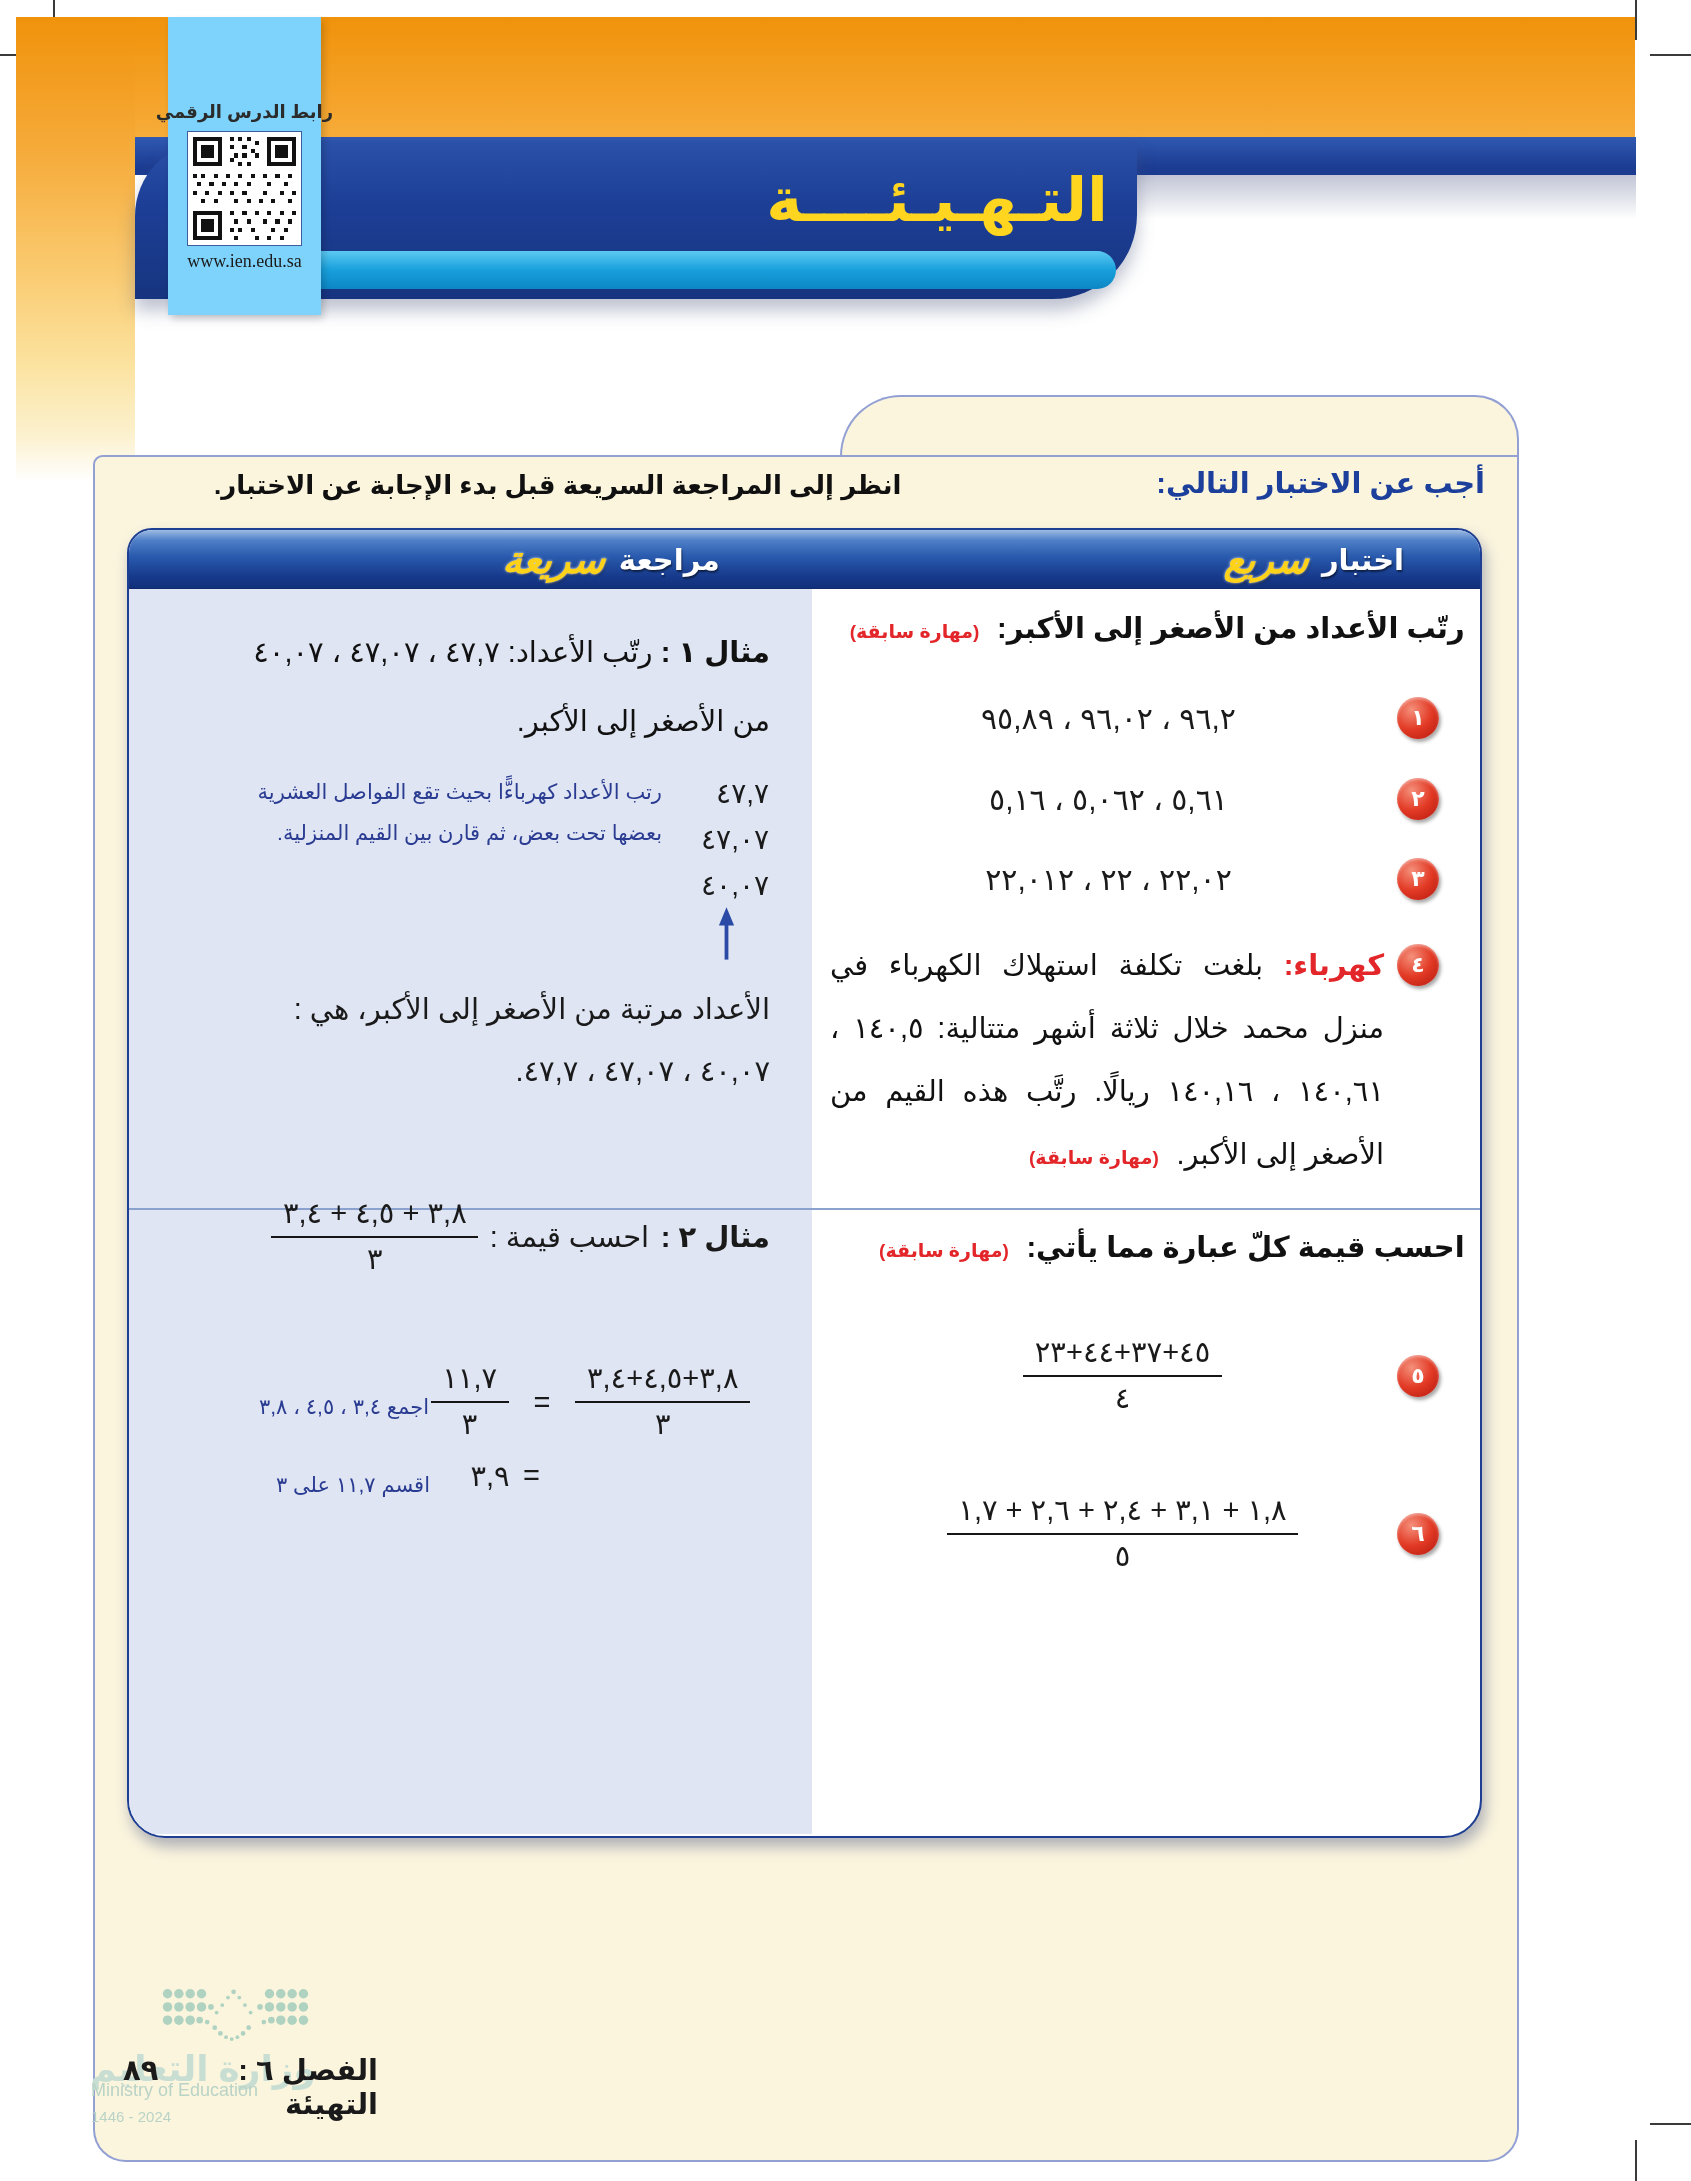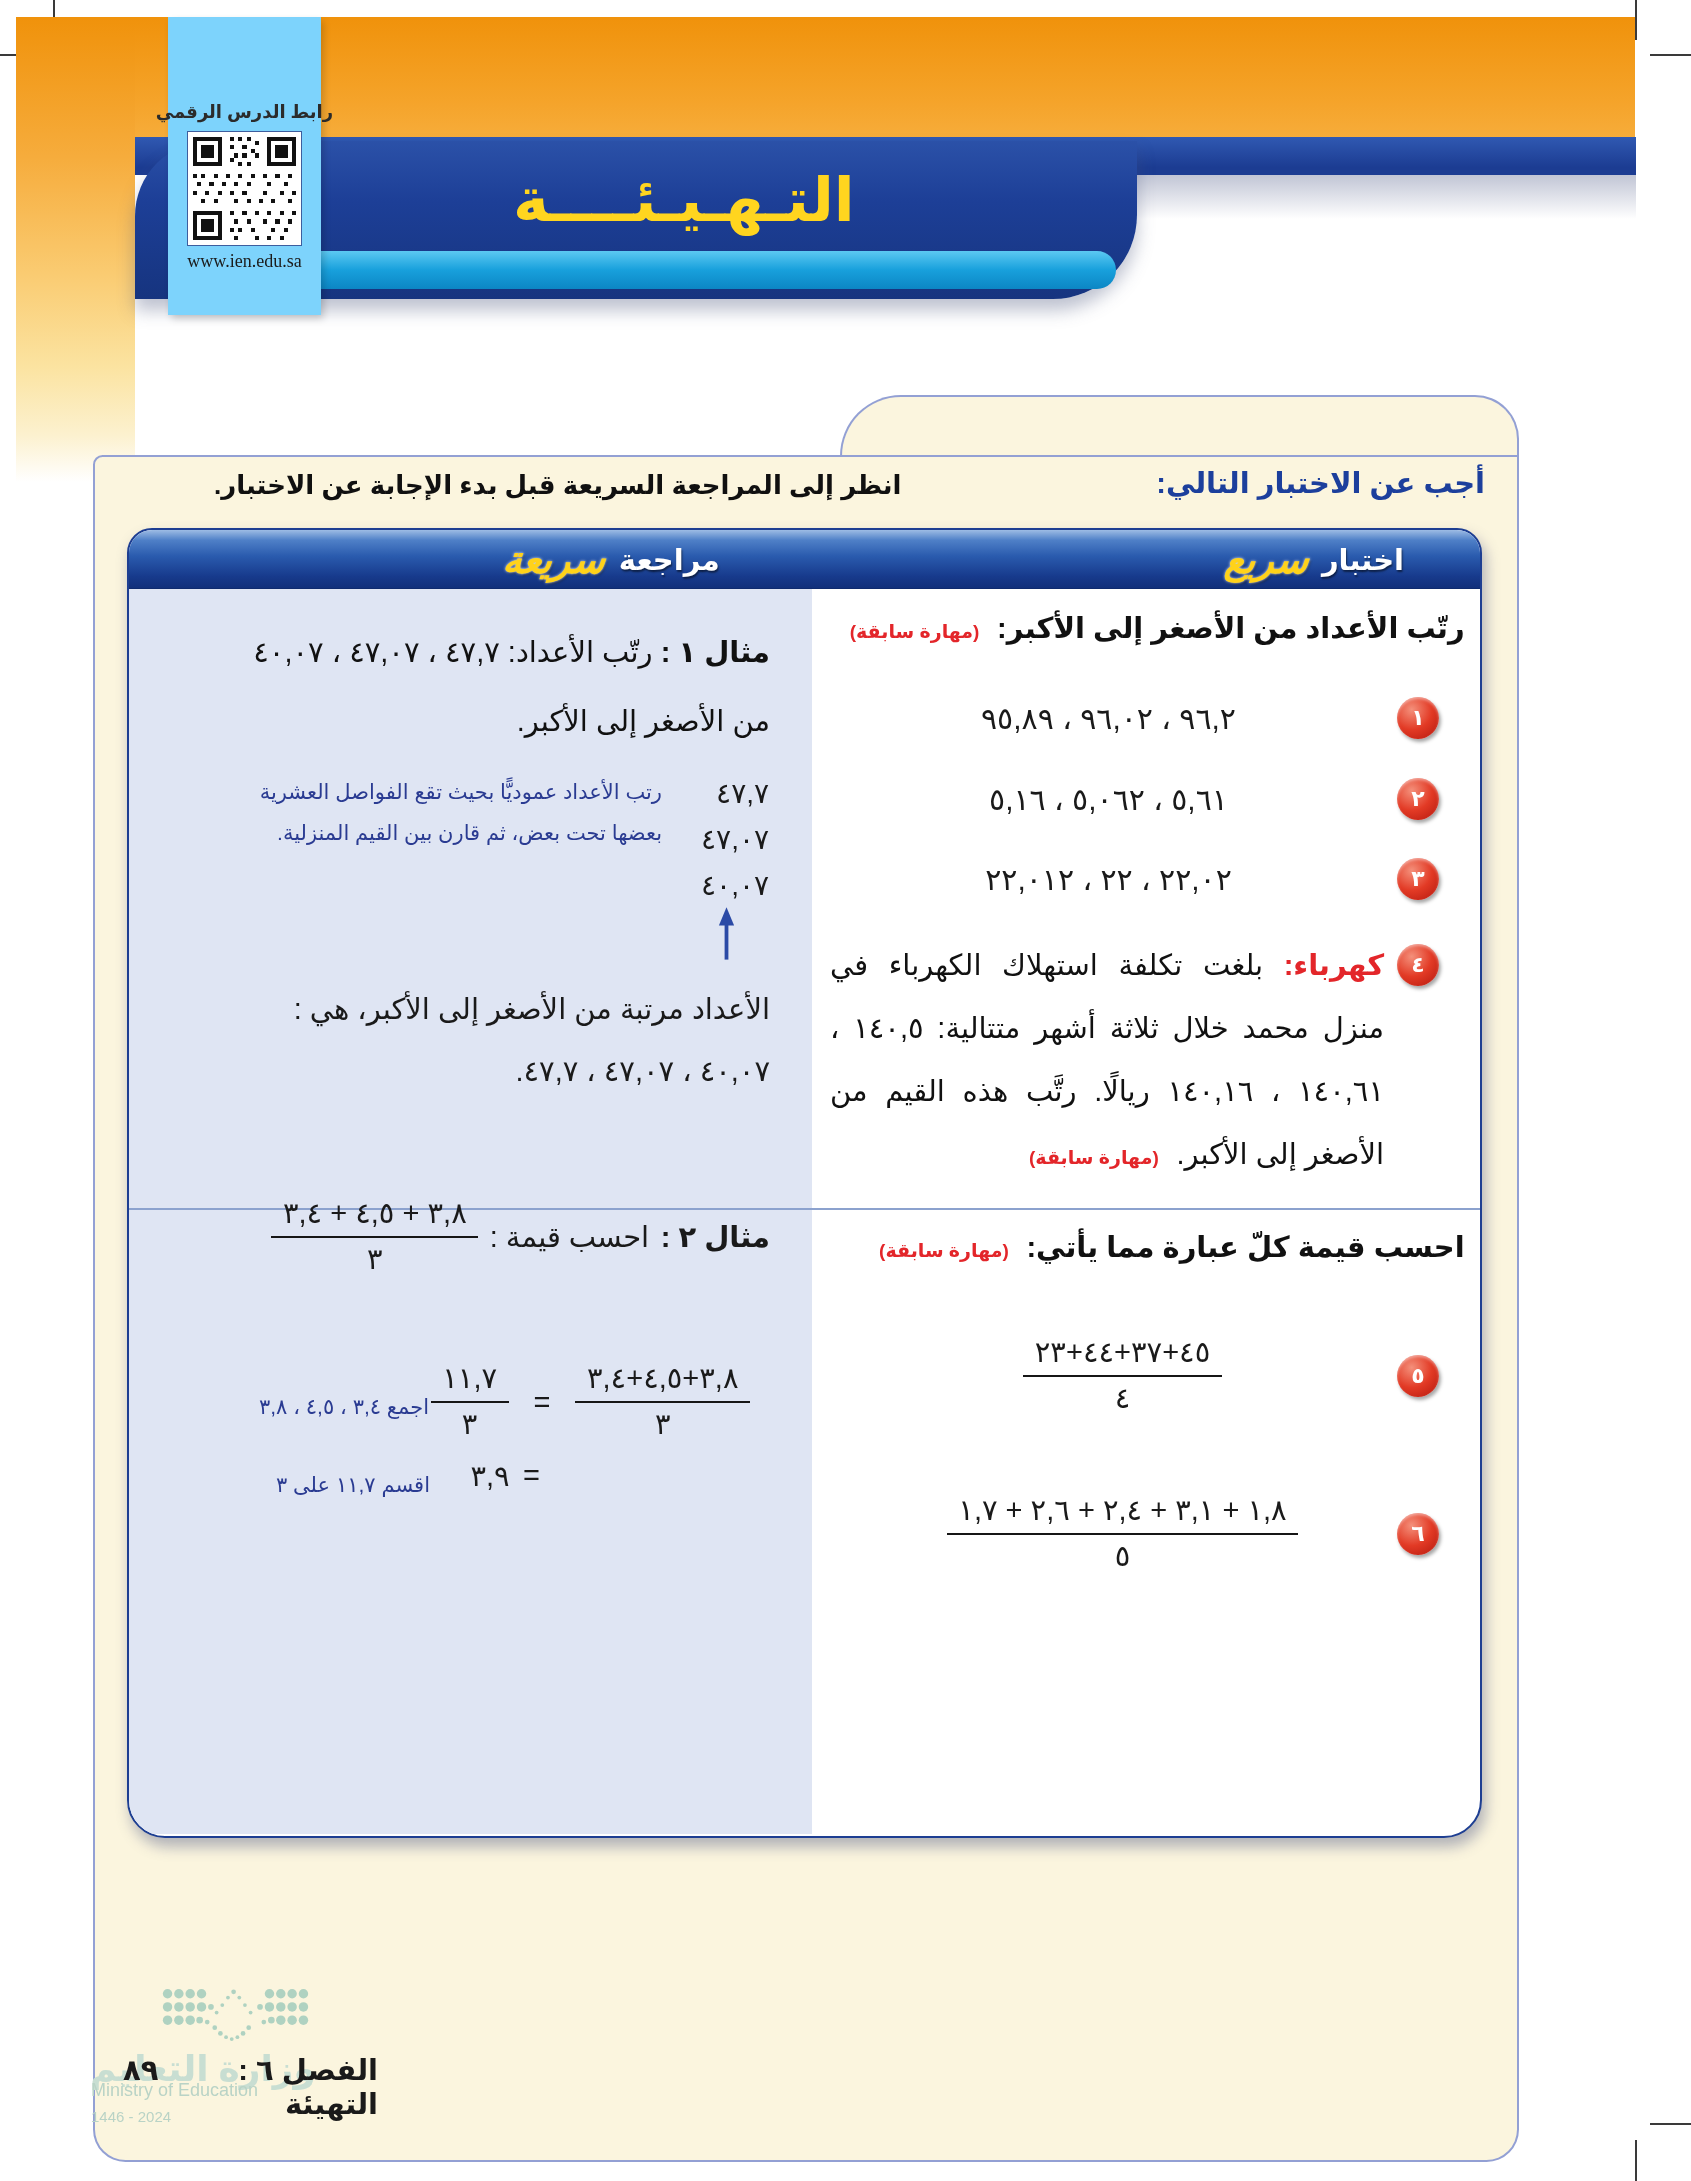--- a/index.html
+++ b/index.html
@@ -18,21 +18,21 @@
   .blue-strip{position:absolute;left:136px;top:137px;width:1501px;height:38px;
     background:linear-gradient(180deg,#3059B2,#1C3C92 80%);}
   .strip-shadow{position:absolute;left:1138px;top:175px;width:499px;height:44px;
     background:linear-gradient(180deg,rgba(100,110,150,.40),rgba(255,255,255,0));}
   .banner-blob{position:absolute;left:136px;top:141px;width:1002px;height:158px;
     border-radius:75px 0 84px 0;
     background:linear-gradient(180deg,#2B51A8 0%,#1D3F97 38%,#16347F 100%);
     box-shadow:0 11.5px 17px rgba(70,80,120,.35);}
   .cyan-stripe{position:absolute;left:82px;top:110px;width:899px;height:38px;border-radius:19px;
     background:linear-gradient(180deg,#5CC9F2,#18A0DC 50%,#0C86C4);}
-  .page-title{position:absolute;left:514px;top:164px;width:574px;text-align:left;
+  .page-title{position:absolute;left:535px;top:164px;width:574px;text-align:right;
     font-size:61px;font-weight:bold;color:#FFD51F;letter-spacing:1px;}
 
   
   .qr-card{position:absolute;left:169px;top:17px;width:153px;height:298px;background:#7dd3fc;
     box-shadow:2.9px 3.8px 7.6px rgba(0,0,0,.20);display:flex;flex-direction:column;align-items:center;z-index:3;}
   .qr-title{margin-top:84px;font-size:18px;font-weight:bold;color:#2b2b2b;white-space:nowrap;}
   .qr-frame{margin-top:7.6px;width:113px;height:113px;border:1.9px solid #3D5E9E;background:#fff;
     display:flex;align-items:center;justify-content:center;}
   .qr-url{margin-top:5.7px;font-size:18px;color:#1b1b1b;font-family:"Liberation Serif","DejaVu Serif",serif;}
 
@@ -221,21 +221,21 @@
       <div>من الأصغر إلى الأكبر.</div>
     </div>
 
     <div class="stack-note">
       <div class="stack">
         <div>٤٧,٧</div>
         <div>٤٧,٠٧</div>
         <div>٤٠,٠٧</div>
       </div>
       <div class="blue-note">
-        <div>رتب الأعداد عموديًّا بحيث تقع الفواصل العشرية</div>
+        <div>رتب الأعداد كهرباءًّا بحيث تقع الفواصل العشرية</div>
         <div>بعضها تحت بعض، ثم قارن بين القيم المنزلية.</div>
       </div>
     </div>
 
     <svg class="abs" style="left:588px;top:376px;" width="19" height="54" viewBox="0 0 20 56">
       <path d="M10 56 V16" stroke="#2B4AA6" stroke-width="4" fill="none"></path>
       <path d="M10 1 L2 20 H18 Z" fill="#2B4AA6"></path>
     </svg>
 
     <div class="result-intro">الأعداد مرتبة من الأصغر إلى الأكبر، هي :</div>

